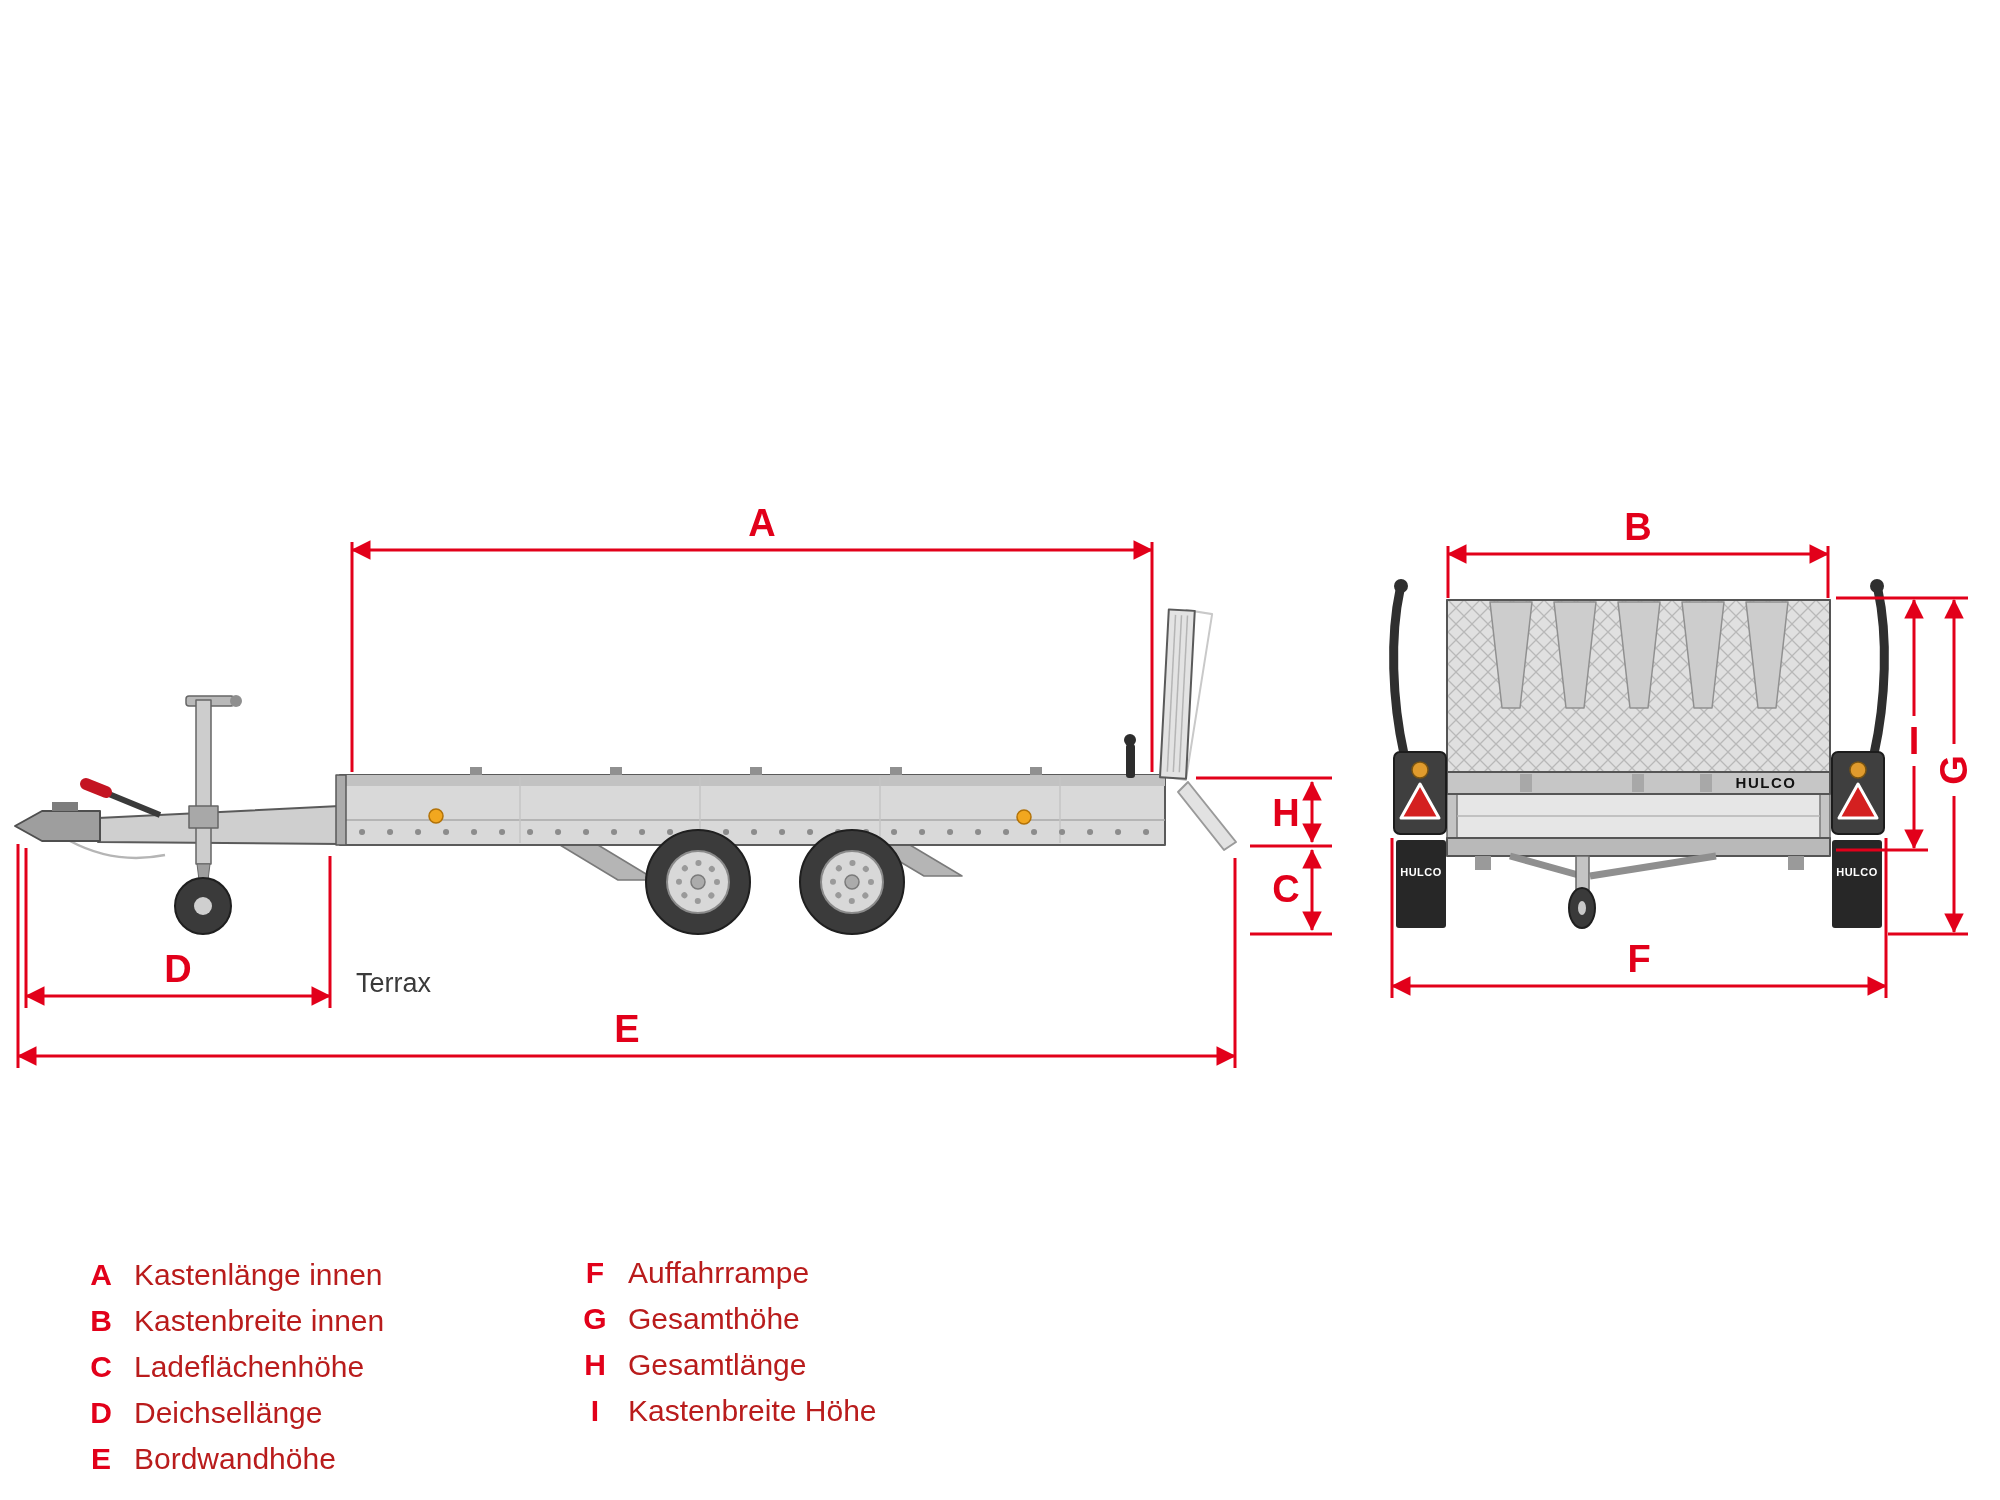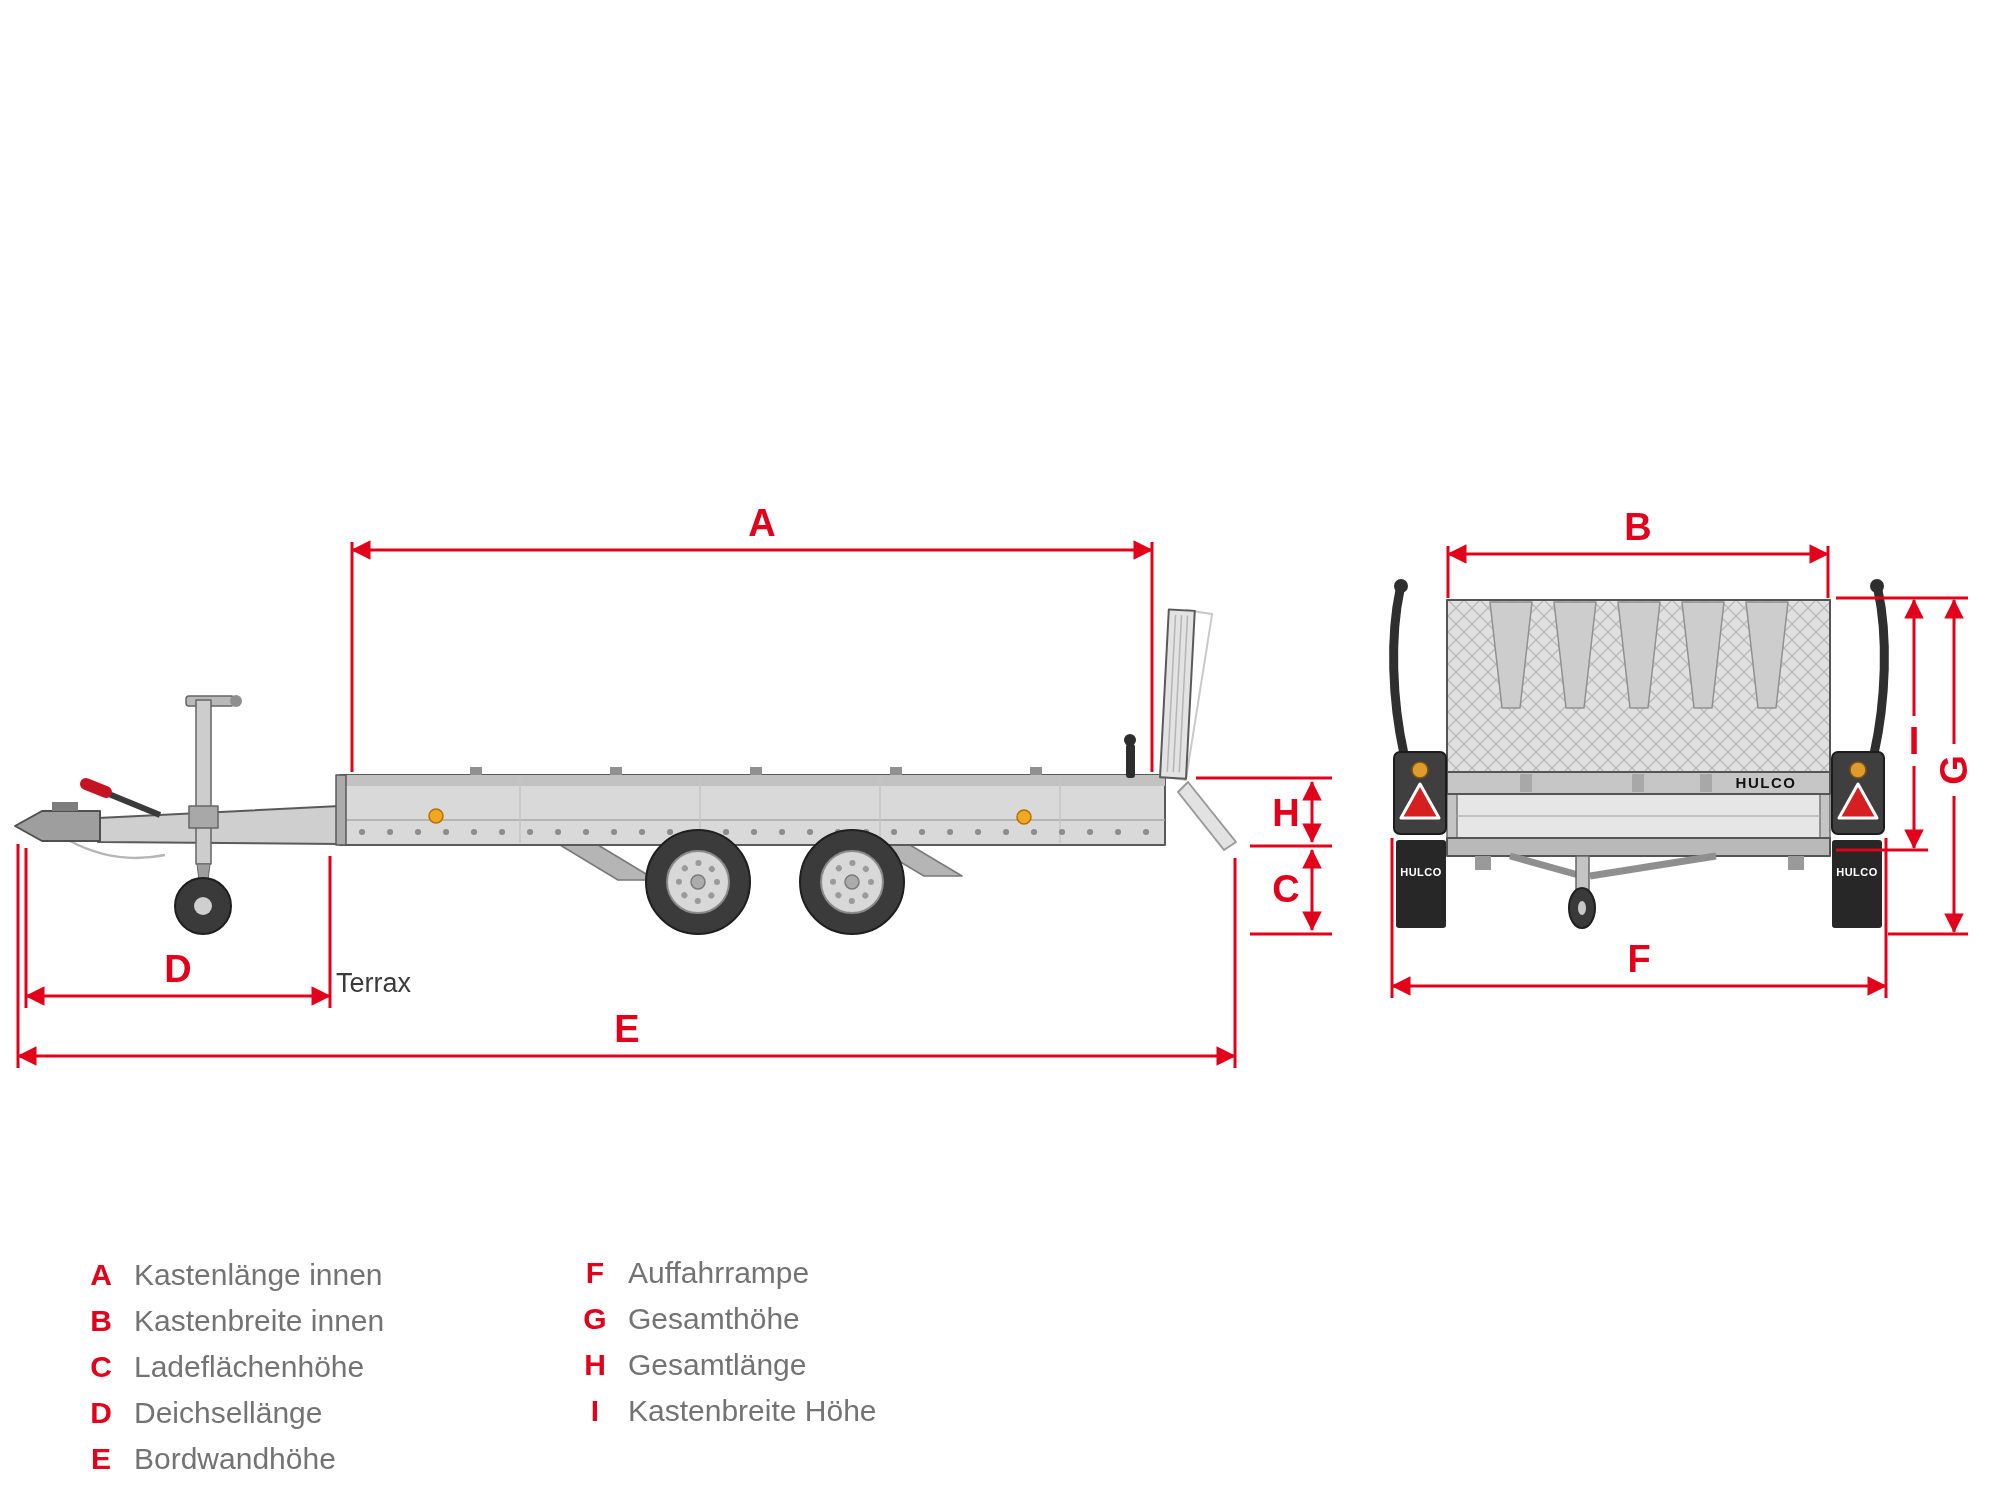--- a/index.html
+++ b/index.html
@@ -2,28 +2,28 @@
 <html><head>
 <meta charset="utf-8">
 <title>Trailer Dimension Diagram</title>
 <style>
   * { margin:0; padding:0; box-sizing:border-box; }
   html,body { background:#ffffff; }
   body { font-family:"Liberation Sans", sans-serif; }
   .stage { position:relative; width:2000px; height:1500px; background:#ffffff; overflow:hidden; }
   .stage svg { position:absolute; left:0; top:0; }
 
-  .model-label { position:absolute; left:336px; top:968px; font-size:27px; color:#3a3a3a; }
+  .model-label { position:absolute; left:356px; top:968px; font-size:27px; color:#3a3a3a; }
 
   .legend { position:absolute; display:flex; flex-direction:column; gap:15px; }
   #legend-left  { left:78px;  top:1258px; }
   #legend-right { left:572px; top:1256px; }
   .legend-row { display:flex; align-items:baseline; height:31px; }
   .legend-letter { width:46px; text-align:center; font-weight:bold; font-size:30px; color:#e2001a; }
-  .legend-text { margin-left:10px; font-size:30px; color:#737373; white-space:nowrap; }
+  .legend-text { margin-left:10px; font-size:30px; color:#b91c1c; white-space:nowrap; }
 
   .dim line { stroke:#e2001a; stroke-width:3; fill:none; }
   .dim-label { font-family:"Liberation Sans",sans-serif; font-size:38px; font-weight:bold; fill:#e2001a; }
   .brand-beam { font-family:"Liberation Sans",sans-serif; font-size:15px; font-weight:bold; fill:#111111; letter-spacing:1.5px; }
   .brand-flap { font-family:"Liberation Sans",sans-serif; font-size:11px; font-weight:bold; fill:#ffffff; letter-spacing:0.5px; }
 </style>
 </head>
 <body>
 
 <div class="stage">

